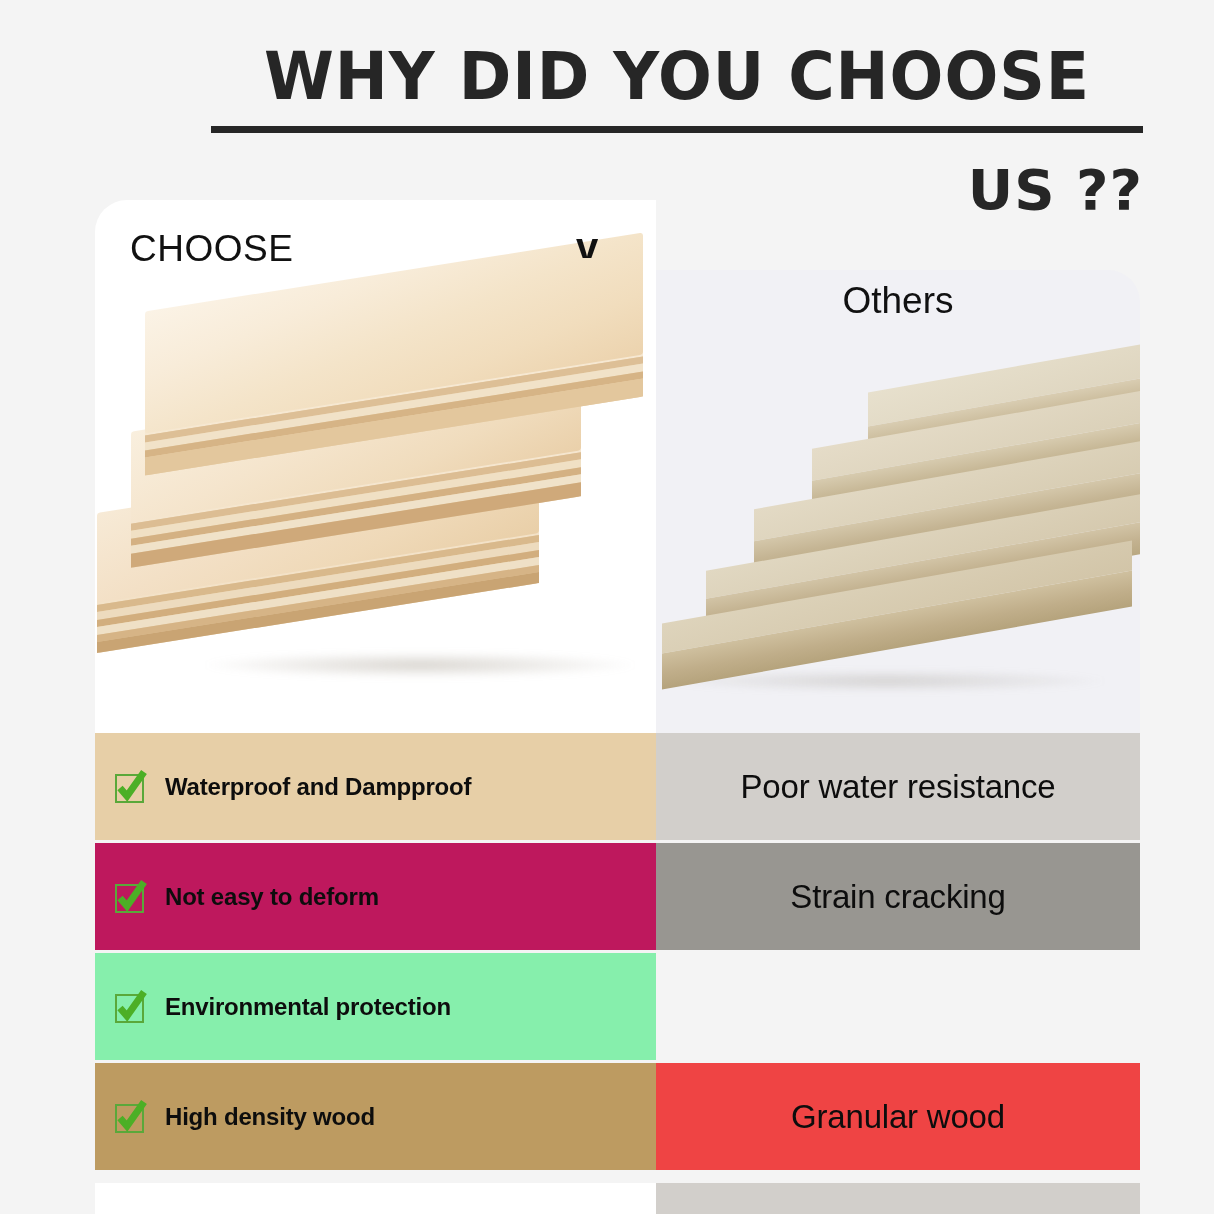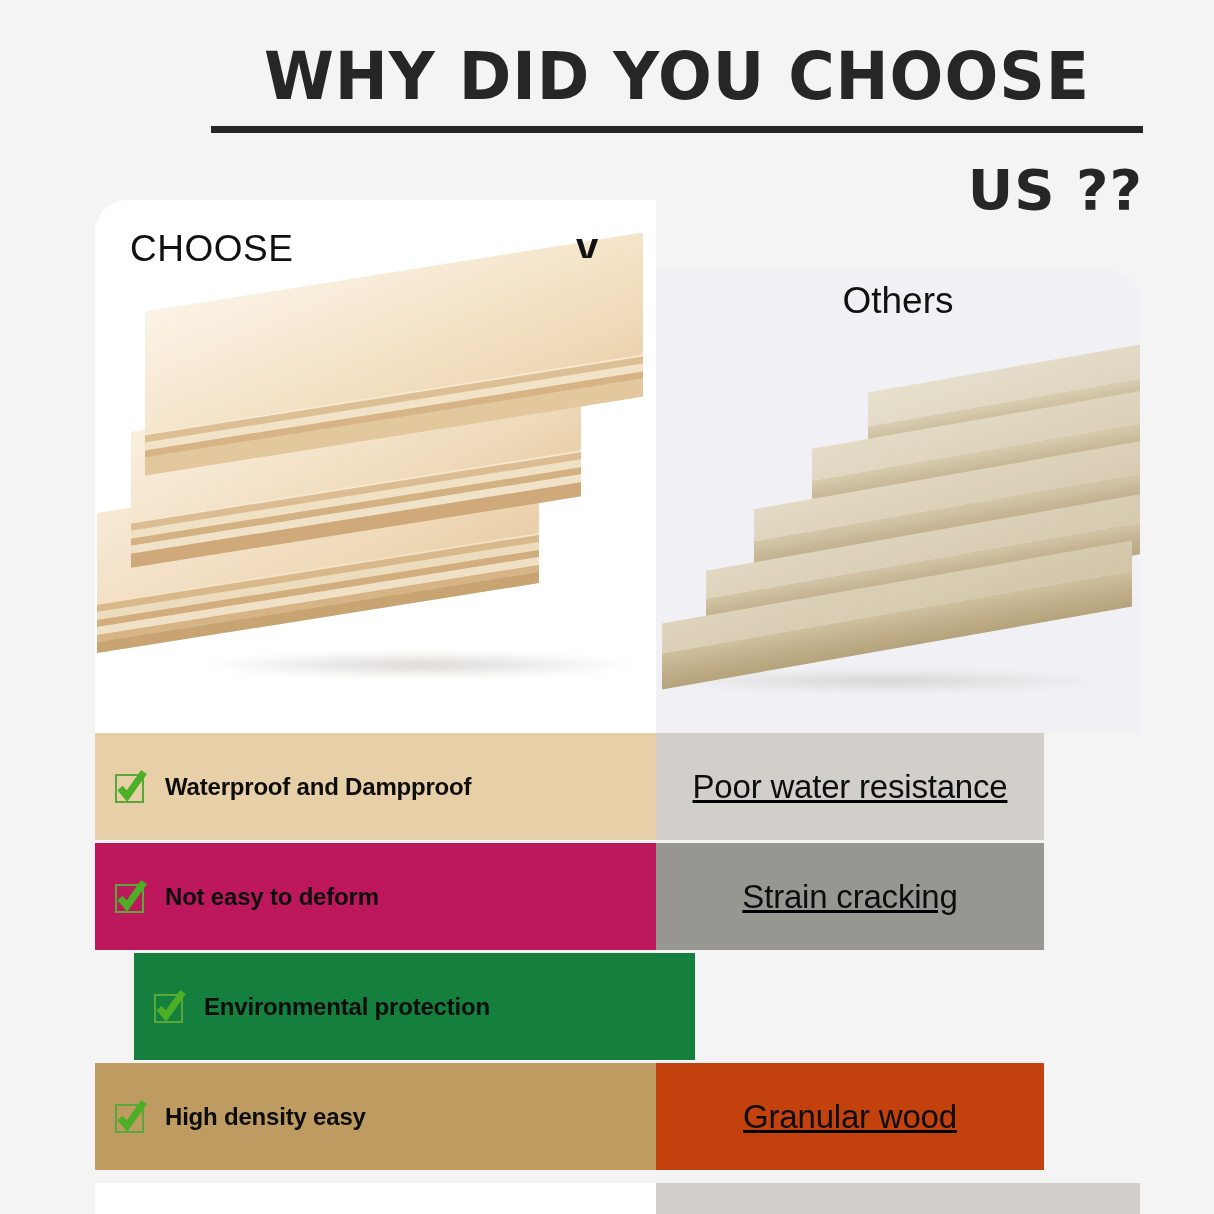--- a/index.html
+++ b/index.html
@@ -203,26 +203,25 @@
     margin-bottom: 3px;
   }
   .fcell-left {
     width: 561px;
     display: flex;
     align-items: center;
     padding-left: 18px;
     box-sizing: border-box;
   }
   .fcell-right {
-    width: 388px;
+    width: 484px;
     display: flex;
     align-items: center;
     justify-content: center;
     box-sizing: border-box;
-    text-decoration: underline;
   }
   .check {
     width: 36px;
     height: 36px;
     position: relative;
     flex: 0 0 36px;
     margin-right: 16px;
   }
   .check .box {
     position: absolute;
@@ -389,42 +388,42 @@
             </svg>
         </span>
         <span class="ftext">Not easy to deform</span>
       </div>
       <div class="fcell-right" style="background:#989691;">
         <span class="ftext-right">Strain cracking</span>
       </div>
     </div>
 
     <div class="frow">
-      <div class="fcell-left" style="background:#15803d;margin-left:39px;">
+      <div class="fcell-left" style="background:#86efac;">
         <span class="check">
           <span class="box"></span>
           <svg viewBox="0 0 36 36" aria-hidden="true">
               <path d="M7 19 L14 27 L31 3" fill="none" stroke="#4caf26" stroke-width="7" stroke-linecap="butt" stroke-linejoin="miter"></path>
             </svg>
         </span>
         <span class="ftext">Environmental protection</span>
       </div>
     </div>
 
     <div class="frow">
       <div class="fcell-left" style="background:#bd9b61;">
         <span class="check">
           <span class="box"></span>
           <svg viewBox="0 0 36 36" aria-hidden="true">
               <path d="M7 19 L14 27 L31 3" fill="none" stroke="#4caf26" stroke-width="7" stroke-linecap="butt" stroke-linejoin="miter"></path>
             </svg>
         </span>
-        <span class="ftext">High density easy</span>
-      </div>
-      <div class="fcell-right" style="background:#c2410c;">
+        <span class="ftext">High density wood</span>
+      </div>
+      <div class="fcell-right" style="background:#ef4444;">
         <span class="ftext-right">Granular wood</span>
       </div>
     </div>
   </div>
 
   <div class="footer-fill">
     <div class="footer-left"></div>
     <div class="footer-right"></div>
   </div>
 </div>

